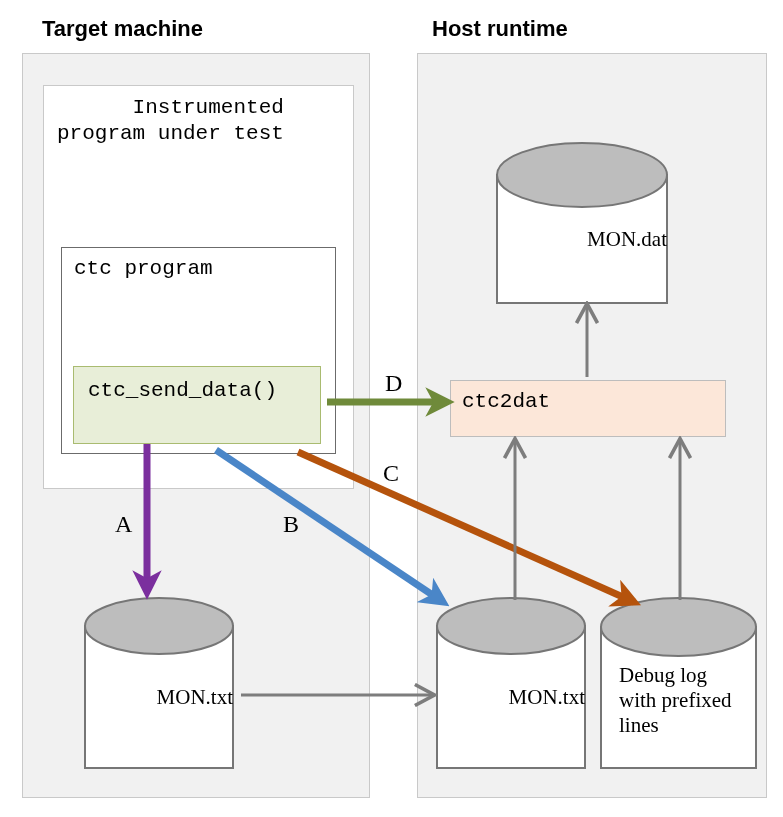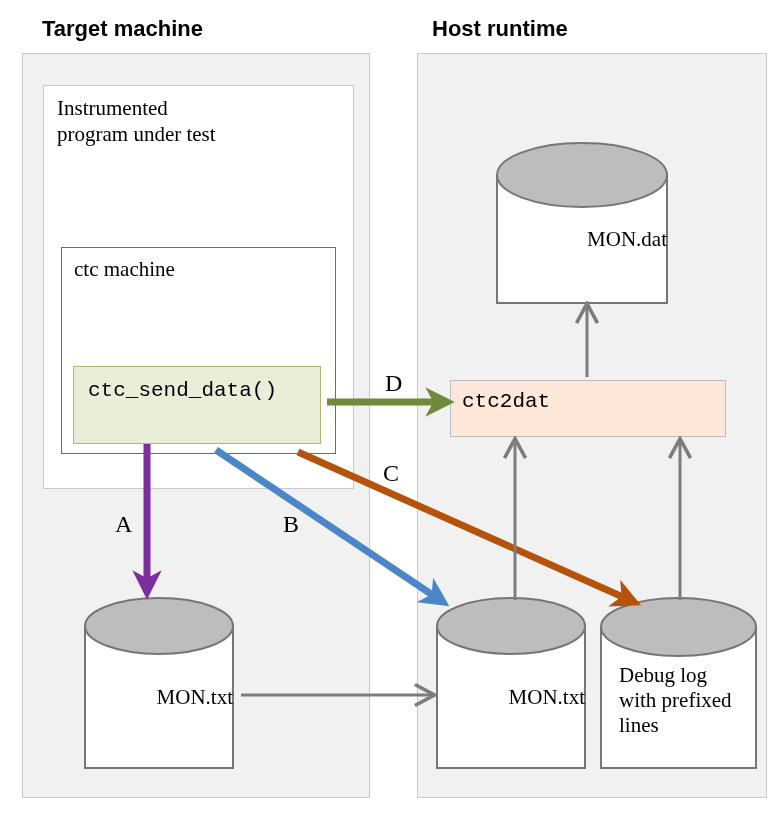--- a/index.html
+++ b/index.html
@@ -7,22 +7,22 @@
        font-family:"Liberation Serif", serif;}
   #stage{position:absolute;left:0;top:0;width:716px;height:817px;}
 
   .panel{position:absolute;background:#f1f1f1;border:1px solid #c9c9c9;box-sizing:border-box;}
   .panel-title{position:absolute;font-family:"Liberation Sans", sans-serif;
                font-weight:bold;font-size:22px;color:#000;white-space:nowrap;}
 
   .wbox{position:absolute;background:#ffffff;border:1px solid #c9c9c9;box-sizing:border-box;}
   .wbox2{position:absolute;background:#ffffff;border:1px solid #6b6b6b;box-sizing:border-box;}
 
-  .boxlabel{position:absolute;font-family:Liberation Serif, serif;font-size:21px;
-            color:#000;line-height:1.25;}
+  .boxlabel{position:absolute;font-family:Liberation Mono, monospace;font-size:21px;
+            color:#000;line-height:1.25;text-align:right;}
 
   .codebox{position:absolute;box-sizing:border-box;}
   .codetext{position:absolute;font-family:"Liberation Mono", monospace;font-size:21px;color:#000;
             white-space:nowrap;}
   .cyl-label{position:absolute;font-family:"Liberation Serif", serif;font-size:21px;
              color:#000;line-height:1.2;text-align:right;}
   .cyl-label.left{text-align:left;}
 
   .arrowlabel{position:absolute;font-family:"Liberation Serif", serif;font-size:24px;color:#000;}
 
@@ -36,21 +36,21 @@
   <div class="panel" id="panel-target" style="left: 22px; top: 53px; width: 348px; height: 745px;"></div>
   <div class="panel-title" id="title-target" style="left: 42px; top: 16px;">Target machine</div>
 
   <div class="panel" id="panel-host" style="left: 417px; top: 53px; width: 350px; height: 745px;"></div>
   <div class="panel-title" id="title-host" style="left: 432px; top: 16px;">Host runtime</div>
 
   <div class="wbox" id="box-instr" style="left: 43px; top: 85px; width: 311px; height: 404px;"></div>
   <div class="boxlabel" id="lbl-instr" style="left: 57px; top: 95px;">Instrumented<br>program under test</div>
 
   <div class="wbox2" id="box-ctcrt" style="left: 61px; top: 247px; width: 275px; height: 207px;"></div>
-  <div class="boxlabel" id="lbl-ctcrt" style="left: 74px; top: 256px;">ctc machine</div>
+  <div class="boxlabel" id="lbl-ctcrt" style="left: 74px; top: 256px;">ctc program</div>
 
   <div class="codebox" id="cbox-send" style="left: 73px; top: 366px; width: 248px; height: 78px; background: rgb(232, 238, 216); border: 1px solid rgb(169, 187, 112);"></div>
   <div class="codetext" id="ctxt-send" style="left: 88px; top: 379px;">ctc_send_data()</div>
 
   <div class="codebox" id="cbox-ctc2dat" style="left: 450px; top: 380px; width: 276px; height: 57px; background: rgb(252, 231, 217); border: 1px solid rgb(189, 189, 189);"></div>
   <div class="codetext" id="ctxt-ctc2dat" style="left: 462px; top: 390px;">ctc2dat</div>
 
   <svg class="lay" id="cyl-layer">
       <g>
         <path d="M 85 626 L 85 768 L 233 768 L 233 626 Z" fill="#ffffff" stroke="#767676" stroke-width="2"></path>

